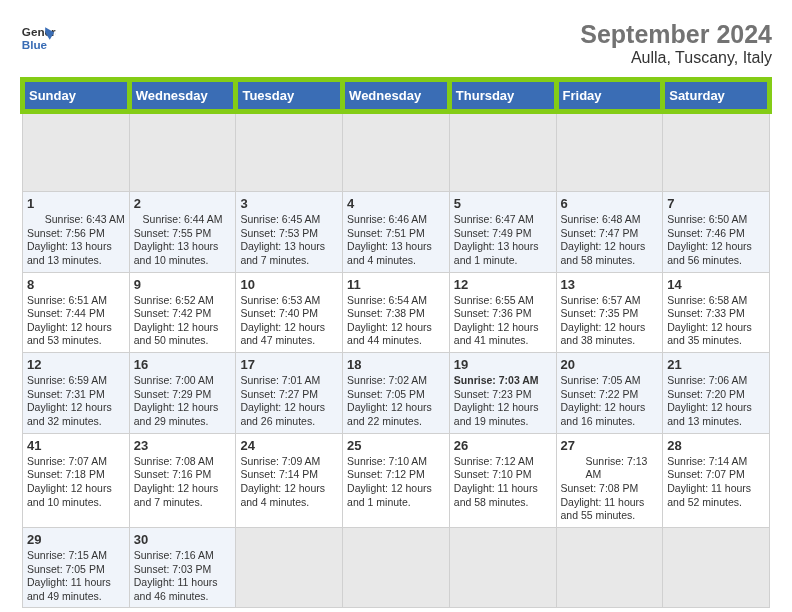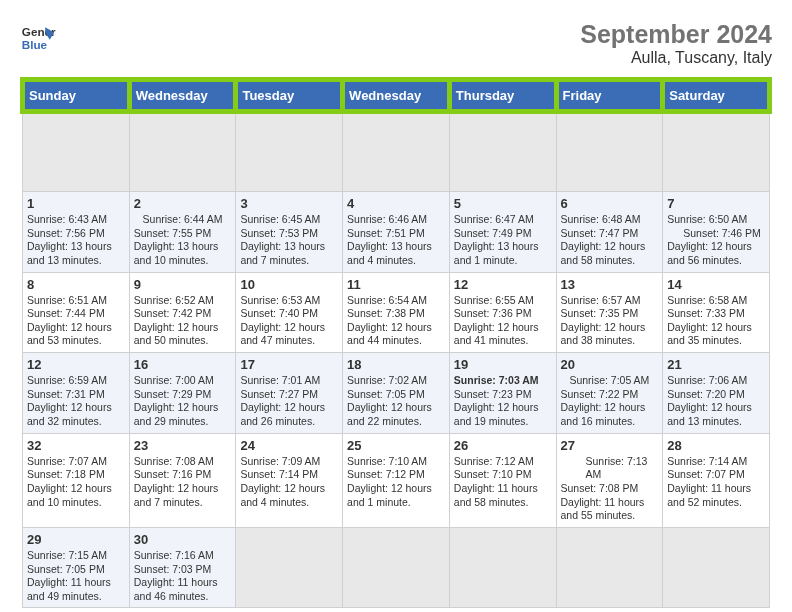--- a/index.html
+++ b/index.html
@@ -108,21 +108,21 @@
         <td class="empty-cell"></td>
         <td class="empty-cell"></td>
         <td class="empty-cell"></td>
         <td class="empty-cell"></td>
         <td class="empty-cell"></td>
         <td class="empty-cell"></td>
       </tr>
       <tr>
         <td>
           <span class="day-num">1</span>
-          <span style="display: block; line-height: 1.3;">Sunrise: 6:43 AM</span>
+          <span style="display: block; line-height: 1.3; text-align: right;">Sunrise: 6:43 AM</span>
           <span style="display: block; line-height: 1.3;">Sunset: 7:56 PM</span>
           <span style="display: block; line-height: 1.3;">Daylight: 13 hours and 13 minutes.</span>
         </td>
         <td>
           <span class="day-num">2</span>
           <span style="display: block; line-height: 1.3; text-align: center;">Sunrise: 6:44 AM</span>
           <span style="display: block; line-height: 1.3;">Sunset: 7:55 PM</span>
           <span style="display: block; line-height: 1.3;">Daylight: 13 hours and 10 minutes.</span>
         </td>
         <td>
@@ -145,21 +145,21 @@
         </td>
         <td>
           <span class="day-num">6</span>
           <span style="display: block; line-height: 1.3;">Sunrise: 6:48 AM</span>
           <span style="display: block; line-height: 1.3;">Sunset: 7:47 PM</span>
           <span style="display: block; line-height: 1.3;">Daylight: 12 hours and 58 minutes.</span>
         </td>
         <td>
           <span class="day-num">7</span>
           <span style="display: block; line-height: 1.3;">Sunrise: 6:50 AM</span>
-          <span style="display: block; line-height: 1.3; margin-left: 16px;">Sunset: 7:46 PM</span>
+          <span style="display: block; line-height: 1.3;">Sunset: 7:46 PM</span>
           <span style="display: block; line-height: 1.3;">Daylight: 12 hours and 56 minutes.</span>
         </td>
       </tr>
       <tr>
         <td>
           <span class="day-num">8</span>
           <span style="display: block; line-height: 1.3;">Sunrise: 6:51 AM</span>
           <span style="display: block; line-height: 1.3;">Sunset: 7:44 PM</span>
           <span style="display: block; line-height: 1.3;">Daylight: 12 hours and 53 minutes.</span>
         </td>
@@ -226,34 +226,34 @@
           <span style="display: block; line-height: 1.3;">Daylight: 12 hours and 22 minutes.</span>
         </td>
         <td>
           <span class="day-num">19</span>
           <span style="display: block; line-height: 1.3; font-weight: bold;">Sunrise: 7:03 AM</span>
           <span style="display: block; line-height: 1.3;">Sunset: 7:23 PM</span>
           <span style="display: block; line-height: 1.3;">Daylight: 12 hours and 19 minutes.</span>
         </td>
         <td>
           <span class="day-num">20</span>
-          <span style="display: block; line-height: 1.3; text-align: center;">Sunrise: 7:05 AM</span>
+          <span style="display: block; line-height: 1.3;">Sunrise: 7:05 AM</span>
           <span style="display: block; line-height: 1.3;">Sunset: 7:22 PM</span>
           <span style="display: block; line-height: 1.3;">Daylight: 12 hours and 16 minutes.</span>
         </td>
         <td>
           <span class="day-num">21</span>
           <span style="display: block; line-height: 1.3;">Sunrise: 7:06 AM</span>
           <span style="display: block; line-height: 1.3;">Sunset: 7:20 PM</span>
           <span style="display: block; line-height: 1.3;">Daylight: 12 hours and 13 minutes.</span>
         </td>
       </tr>
       <tr>
         <td>
-          <span class="day-num">32</span>
+          <span class="day-num">41</span>
           <span style="display: block; line-height: 1.3;">Sunrise: 7:07 AM</span>
           <span style="display: block; line-height: 1.3;">Sunset: 7:18 PM</span>
           <span style="display: block; line-height: 1.3;">Daylight: 12 hours and 10 minutes.</span>
         </td>
         <td>
           <span class="day-num">23</span>
           <span style="display: block; line-height: 1.3;">Sunrise: 7:08 AM</span>
           <span style="display: block; line-height: 1.3;">Sunset: 7:16 PM</span>
           <span style="display: block; line-height: 1.3;">Daylight: 12 hours and 7 minutes.</span>
         </td>

